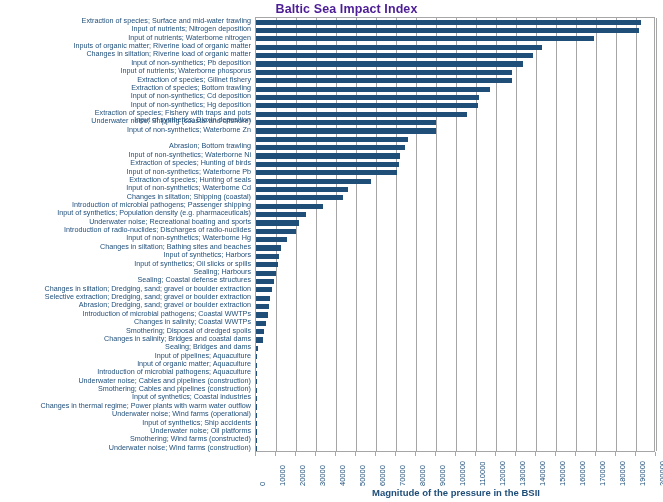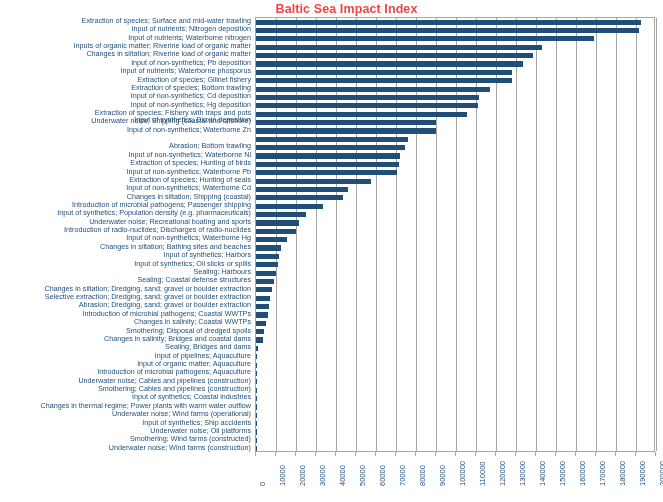--- a/index.html
+++ b/index.html
@@ -21,21 +21,21 @@
     box-sizing: border-box;
   }
   #chart-title {
     position: absolute;
     top: 2px;
     left: 0;
     width: 663px;
     text-align: center;
     font-size: 12.5px;
     font-weight: bold;
-    color: #ef4444;
+    color: #4c1d95;
     letter-spacing: 0.1px;
     padding-left: 30px;
     box-sizing: border-box;
   }
   
   #plot-wrap {
     position: absolute;
     left: 0;
     top: 17px;
     width: 663px;
@@ -302,14 +302,15 @@
       <div class="x-tick-label" style="left: 263px; top: 34px;">130000</div>
       <div class="x-tick-label" style="left: 283px; top: 34px;">140000</div>
       <div class="x-tick-label" style="left: 303px; top: 34px;">150000</div>
       <div class="x-tick-label" style="left: 323px; top: 34px;">160000</div>
       <div class="x-tick-label" style="left: 343px; top: 34px;">170000</div>
       <div class="x-tick-label" style="left: 363px; top: 34px;">180000</div>
       <div class="x-tick-label" style="left: 383px; top: 34px;">190000</div>
       <div class="x-tick-label" style="left: 403px; top: 34px;">200000</div>
     </div>
 
+  <div id="x-axis-title">Magnitude of the pressure in the BSII</div>
 
 </div>
 
 </body></html>

